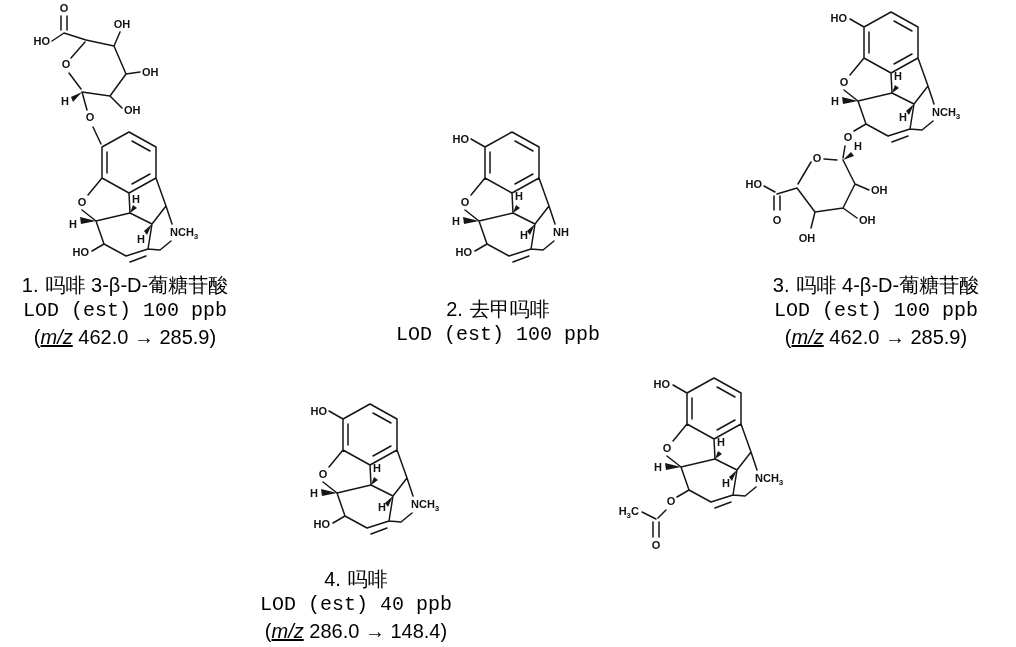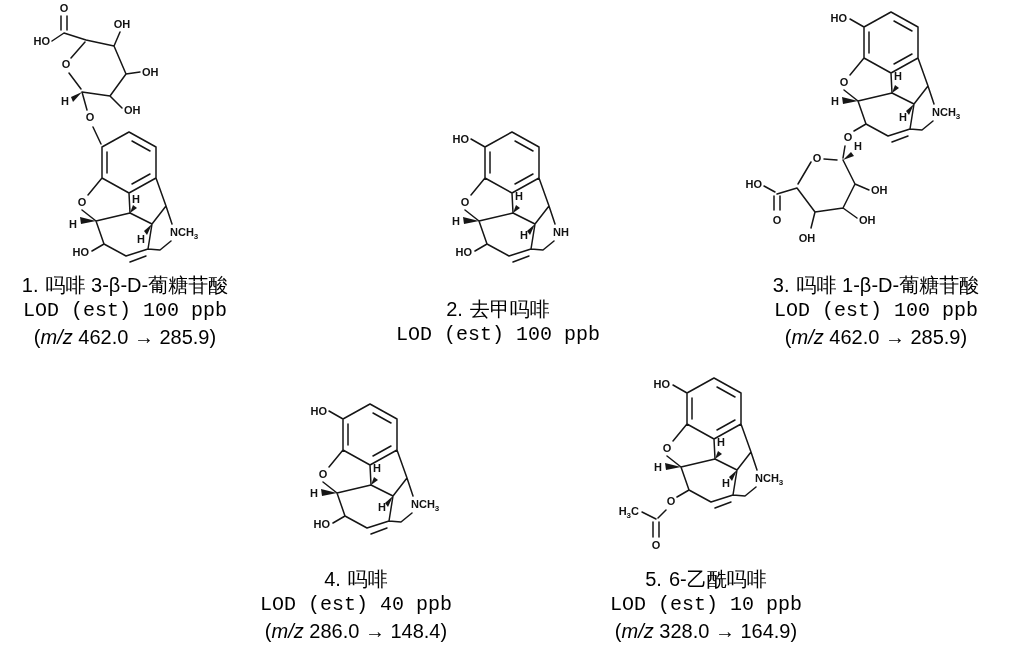--- a/index.html
+++ b/index.html
@@ -10,21 +10,21 @@
   }
   .figure { position:absolute; display:flex; flex-direction:column; align-items:center; }
   .caption { text-align:center; }
   .cap-name {
     font-family:Liberation Sans, sans-serif;
     font-size:20px; line-height:26px; white-space:nowrap;
   }
   .cap-num { margin-right:7px; }
   .cap-lod { font-size:20px; line-height:26px; white-space:nowrap;font-family:Liberation Mono, monospace; }
   .cap-mz  { font-size:20px; line-height:26px; white-space:nowrap; }
-  .cap-mz i { font-style:italic; }
+  .cap-mz i { font-style:italic;text-decoration:underline; }
   svg .bond { stroke:#161616; stroke-width:1.5; fill:none; stroke-linecap:round; stroke-linejoin:round; }
   svg .wedge { fill:#161616; stroke:none; }
   svg text { font-family:"Liberation Sans", sans-serif; font-size:11px; font-weight:bold; fill:#111; }
   svg .sub { font-size:8px; }
 </style>
 </head>
 <body>
 
 <div class="page">
 
@@ -99,21 +99,21 @@
       <text x="117" y="148" text-anchor="middle">H</text>
       <text x="76" y="160" text-anchor="middle">O</text>
       <text x="130" y="192" text-anchor="start">OH</text>
       <text x="118" y="222" text-anchor="start">OH</text>
       <text x="66" y="240" text-anchor="middle">OH</text>
       <text x="36" y="222" text-anchor="middle">O</text>
       <text x="21" y="186" text-anchor="end">HO</text>
       <text x="191" y="114" text-anchor="start"><tspan>NCH</tspan><tspan class="sub" dy="3">3</tspan></text>
     </svg>
     <div class="caption" style="margin-top:22px;">
-      <div class="cap-name"><span class="cap-num">3.</span><span>吗啡 1-β-D-葡糖苷酸</span></div>
+      <div class="cap-name"><span class="cap-num">3.</span><span>吗啡 4-β-D-葡糖苷酸</span></div>
       <div class="cap-lod">LOD (est) 100 ppb</div>
       <div class="cap-mz"><span>(</span><i>m/z</i><span> 462.0 → 285.9)</span></div>
     </div>
   </div>
 
   <div class="figure" style="left:218px; top:390px; width:276px;">
     <svg width="190" height="150" viewBox="0 0 190 150">
       <path class="bond" d="M109 14L136 29L136 60L109 75L82 60L82 29Z M112 23L130 33 M130 56L112 66 M87 34L87 55 M82 29L68 21 M82 60L68 77 M62 92L76 103 M76 103L84 126 M84 126L72 133 M84 126L106 138 M106 138L128 131 M110 144L126 138 M128 131L132 106 M132 106L110 95 M110 95L76 103 M110 95L109 75 M132 106L146 88 M146 88L136 60 M146 88L152 106 M151 123L140 132 M140 132L128 131"></path>
       <g>
         <polygon class="wedge" points="76,103 60,99 61,106"></polygon>
@@ -146,20 +146,15 @@
       <text x="76" y="20" text-anchor="end">HO</text>
       <text x="73" y="84" text-anchor="middle">O</text>
       <text x="64" y="103" text-anchor="middle">H</text>
       <text x="127" y="78" text-anchor="middle">H</text>
       <text x="132" y="119" text-anchor="middle">H</text>
       <text x="77" y="137" text-anchor="middle">O</text>
       <text x="62" y="181" text-anchor="middle">O</text>
       <text x="45" y="147" text-anchor="end"><tspan>H</tspan><tspan class="sub" dy="3">3</tspan><tspan dy="-3">C</tspan></text>
       <text x="161" y="114" text-anchor="start"><tspan>NCH</tspan><tspan class="sub" dy="3">3</tspan></text>
     </svg>
-    <div class="caption" style="margin-top:8px;">
-      <div class="cap-name"><span class="cap-num">5.</span><span>6-乙酰吗啡</span></div>
-      <div class="cap-lod">LOD (est) 10 ppb</div>
-      <div class="cap-mz"><span>(</span><i>m/z</i><span> 328.0 → 164.9)</span></div>
-    </div>
   </div>
 
 </div>
 
 </body></html>

